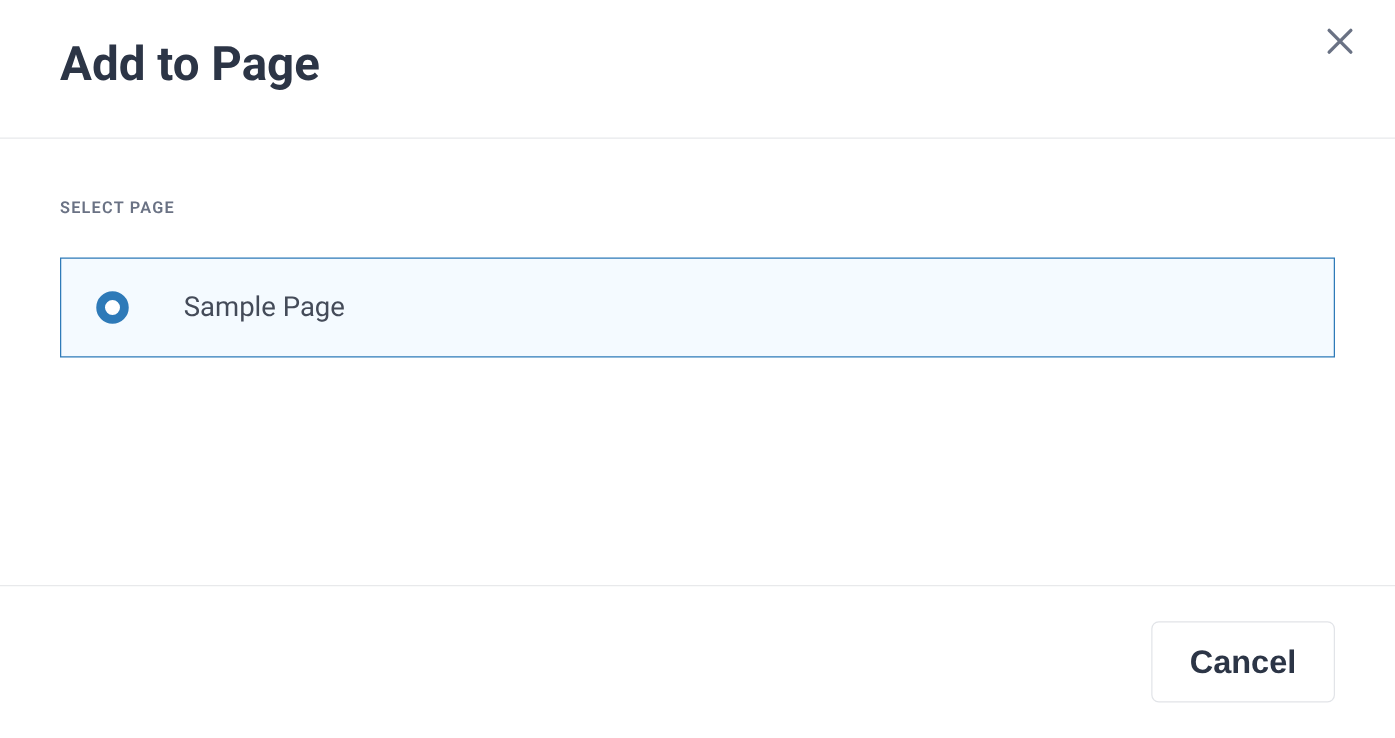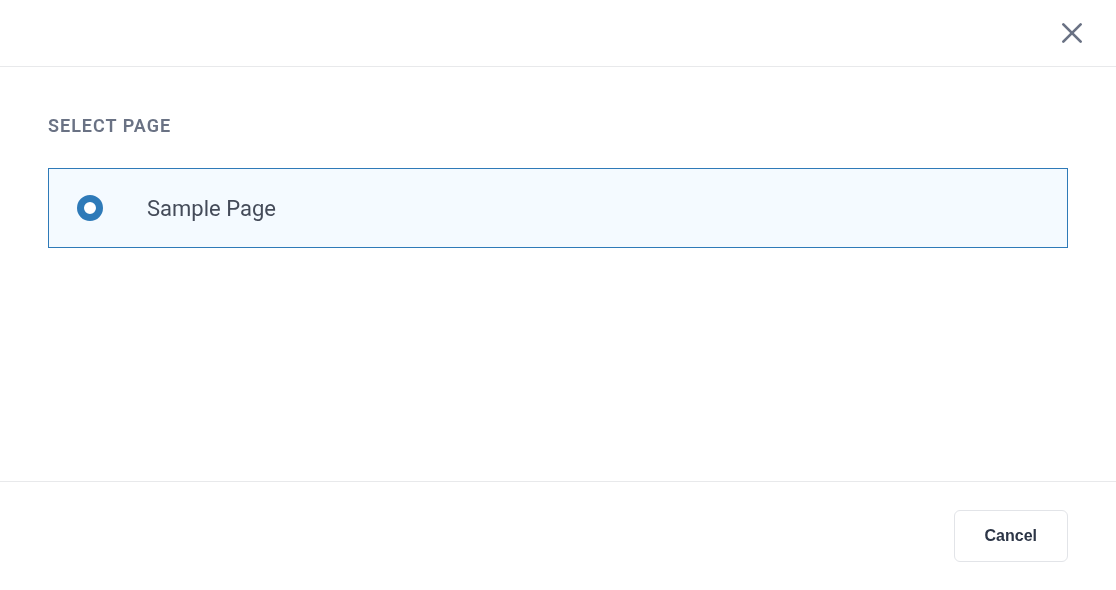--- a/index.html
+++ b/index.html
@@ -61,21 +61,21 @@
     }
     .page-title {
       font-size: 38px;
       font-weight: 700;
       color: #2c3546;
     }
     .content {
       padding: 48px;
     }
     .section-label {
-      font-size: 18px;
+      font-size: 13px;
       font-weight: 600;
       letter-spacing: 1px;
       color: #6a7284;
       text-transform: uppercase;
       margin-bottom: 32px;
     }
     .page-option {
       display: flex;
       align-items: center;
       gap: 44px;
@@ -105,21 +105,21 @@
       padding: 28px 48px;
       display: flex;
       justify-content: flex-end;
       gap: 24px;
     }
     .btn {
       display: flex;
       align-items: flex-end;
       justify-content: center;
       gap: 12px;
-      font-size: 16px;
+      font-size: 26px;
       font-weight: 600;
       padding: 16px 30px;
       border-radius: 6px;
       cursor: pointer;
       border: 1px solid transparent;
     }
     .btn-cancel {
       background: #ffffff;
       color: #2c3546;
       border: 1px solid #e2e4e8;
@@ -138,20 +138,21 @@
 
 <div class="header">
   <button class="close-button">
     <span>
       <svg viewBox="0 0 24 24" fill="none" stroke="#6a7284" stroke-width="2.5" stroke-linecap="round">
         <line x1="4" y1="4" x2="20" y2="20"></line>
         <line x1="20" y1="4" x2="4" y2="20"></line>
       </svg>
     </span>
   </button>
+  <h1 class="page-title">Add to Page</h1>
 </div>
 
 <div class="content">
   <div class="section-label">SELECT PAGE</div>
   <div class="page-option">
     <span class="radio-selected"></span>
     <span class="page-option-label">Sample Page</span>
   </div>
 </div>
 

